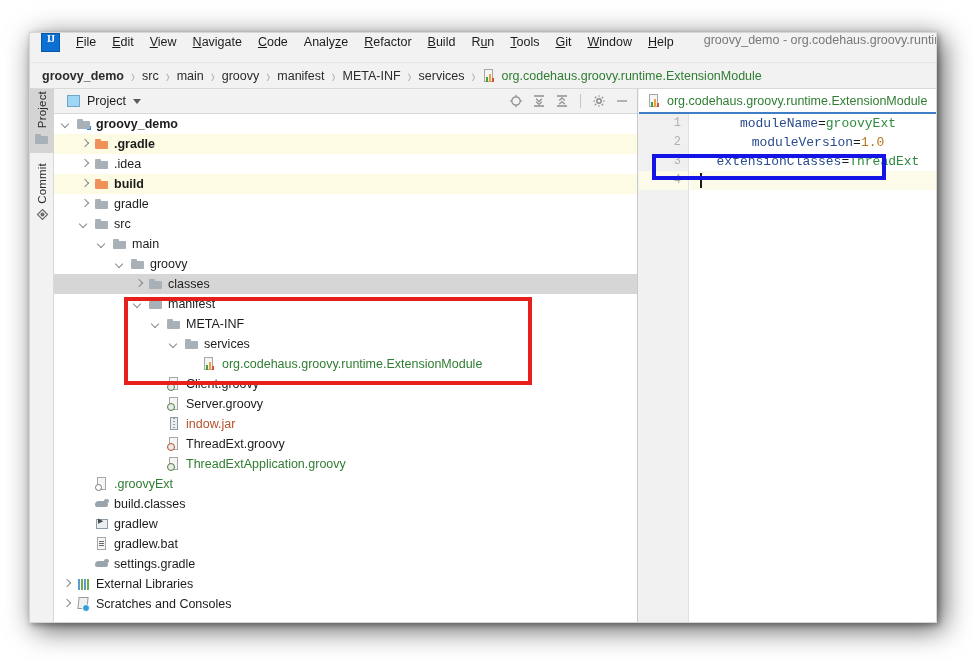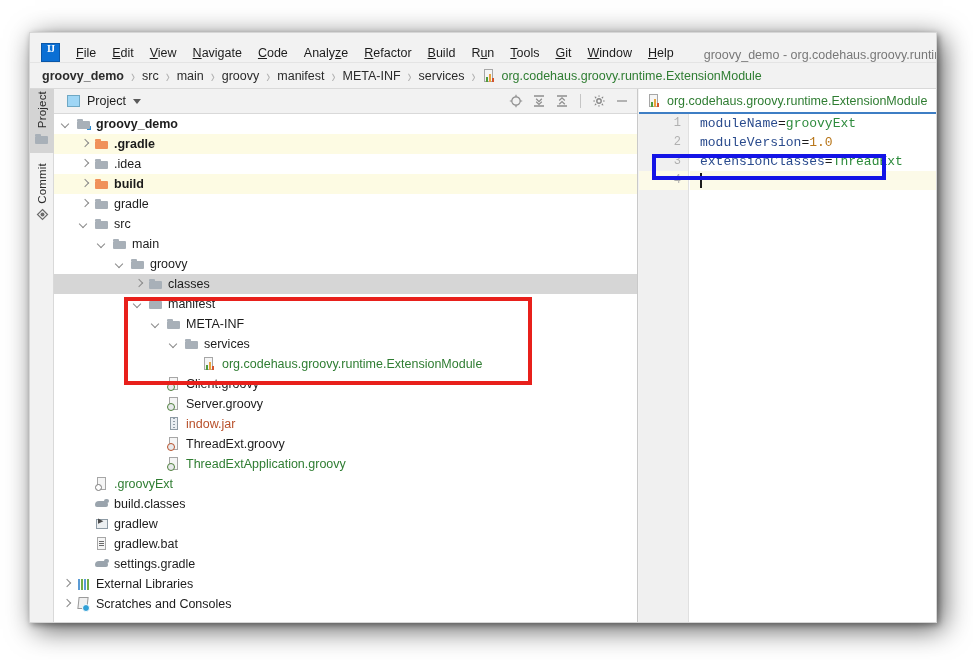--- a/index.html
+++ b/index.html
@@ -30,21 +30,21 @@
     overflow: hidden;
     border: 1px solid #d6d6d6;
     box-sizing: border-box;
   }
 
   
   .menubar {
     position: absolute; left: 0; top: 0;
     width: 100%; height: 30px;
     background: #f2f2f2;
-    display: flex; align-items: flex-end;
+    display: flex; align-items: flex-start;
     border-bottom: 1px solid #e4e4e4;
     box-sizing: border-box;
   }
   .ij-logo {
     width: 17px; height: 17px;
     margin-left: 11px; margin-right: 8px;
     background: #0b6fd4;
     border: 1px solid #0a57a8;
     position: relative;
     flex: none;
@@ -381,21 +381,21 @@
   }
   .gutter .gline {
     height: 19px; line-height: 19px;
     text-align: right; padding-right: 7px;
     font-family: "Liberation Mono", monospace;
     font-size: 12px; color: #b0b0b0;
     box-sizing: border-box;
   }
   .gutter .gline.caret { background: #fcfae8; }
   .codelines {
-    position: absolute; left: 51px; top: 0; right: 0; bottom: 0;
+    position: absolute; left: 51px; top: 0; right: 0; bottom: 0; text-align: center;
   }
   .cline {
     height: 19px; line-height: 19px;
     font-family: "Liberation Mono", monospace;
     font-size: 13px;
     padding-left: 10px;
     white-space: pre;
     position: relative;
   }
   .cline.caret { background: #fcfae8; }

